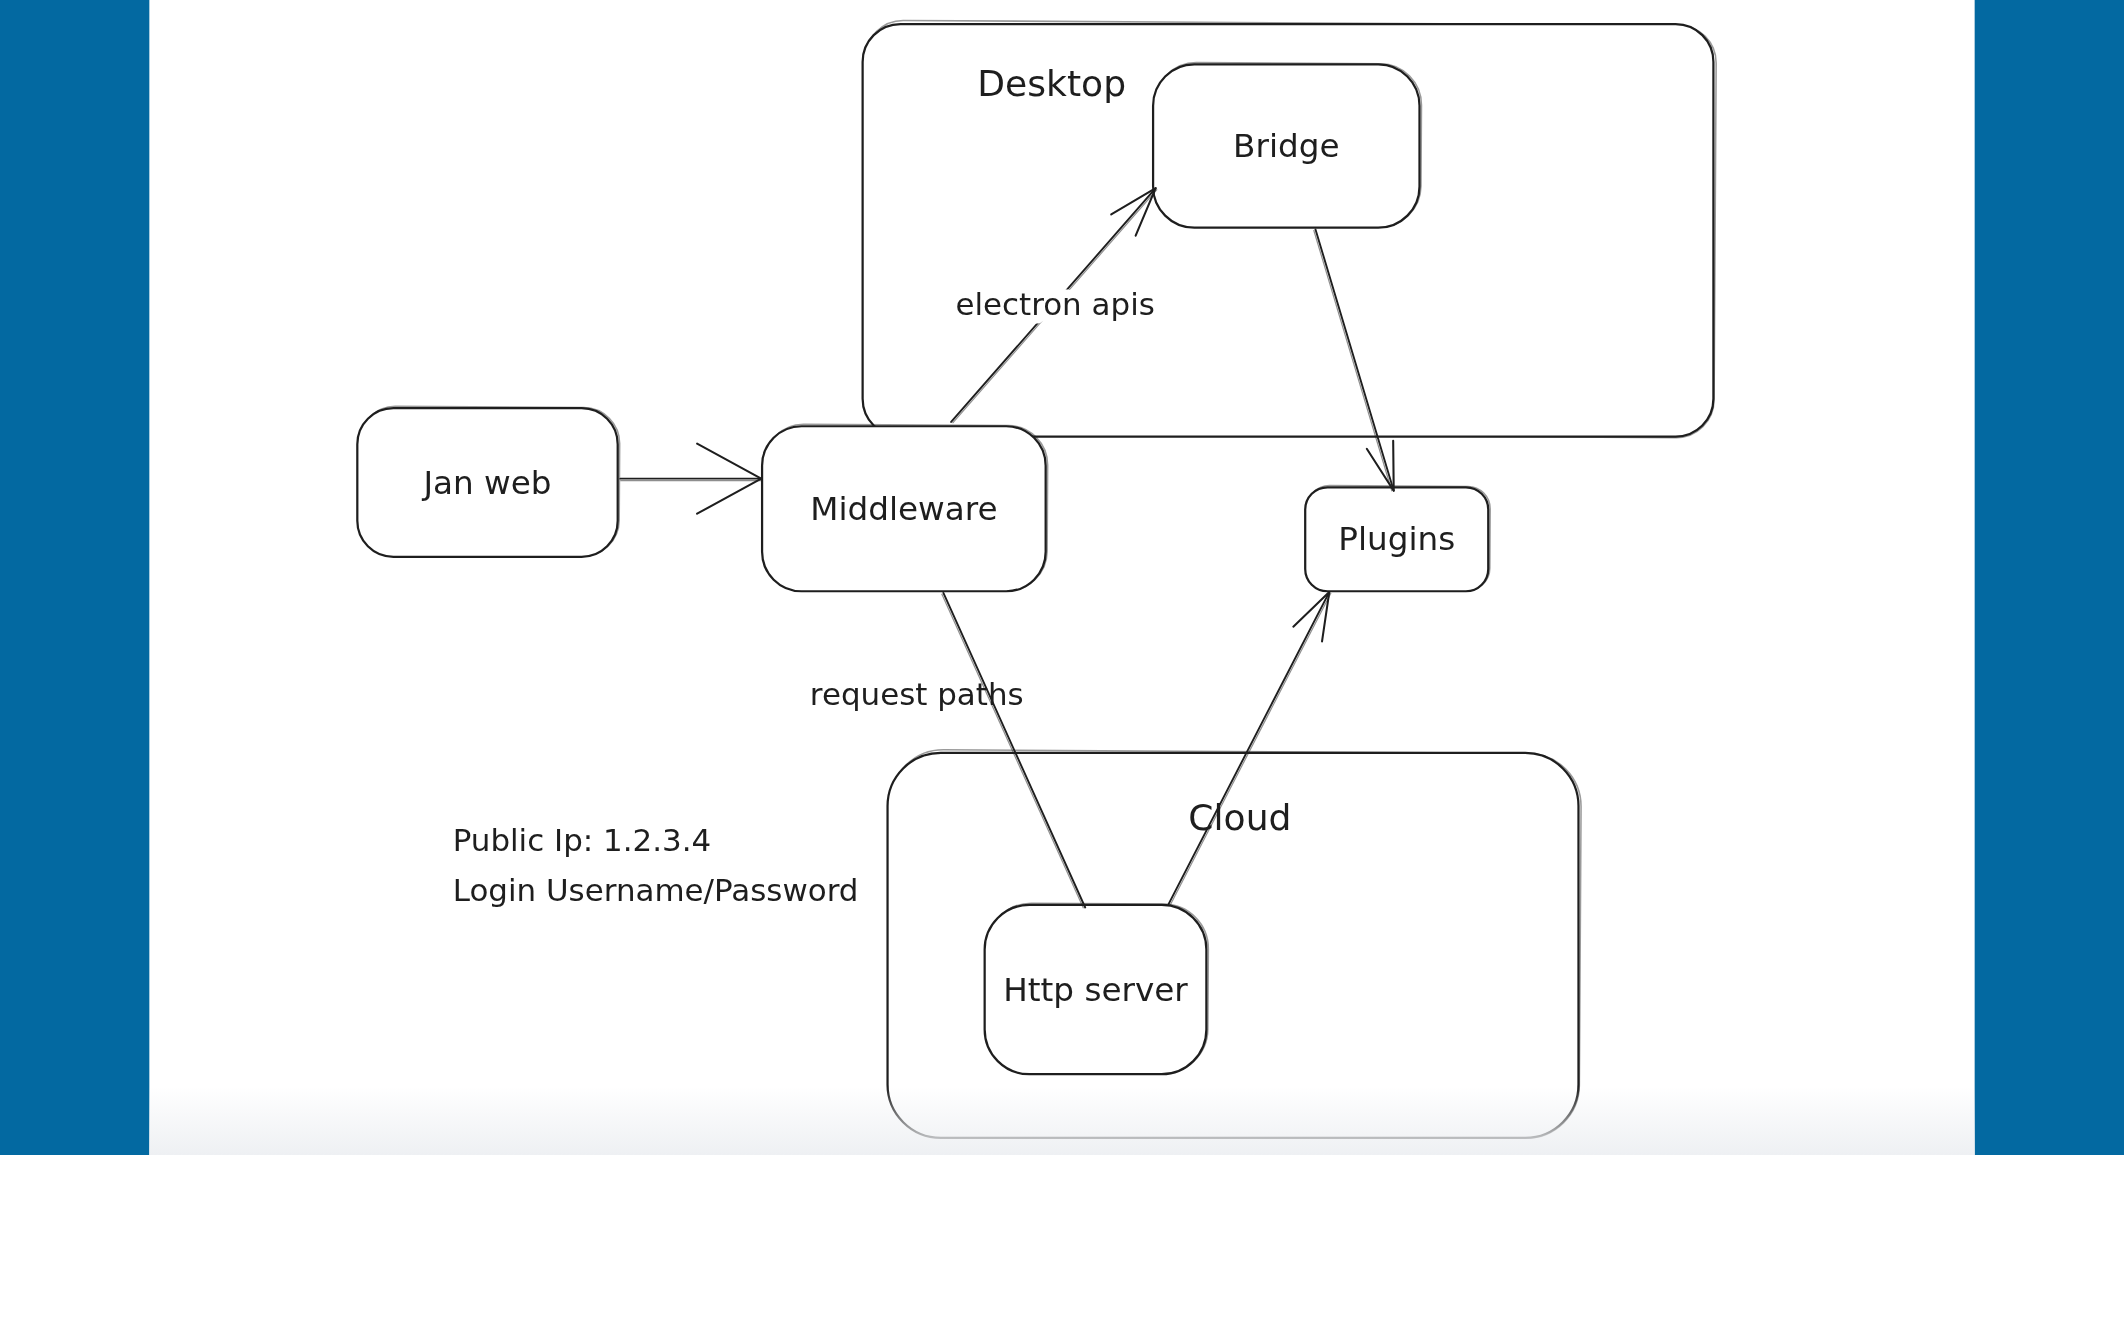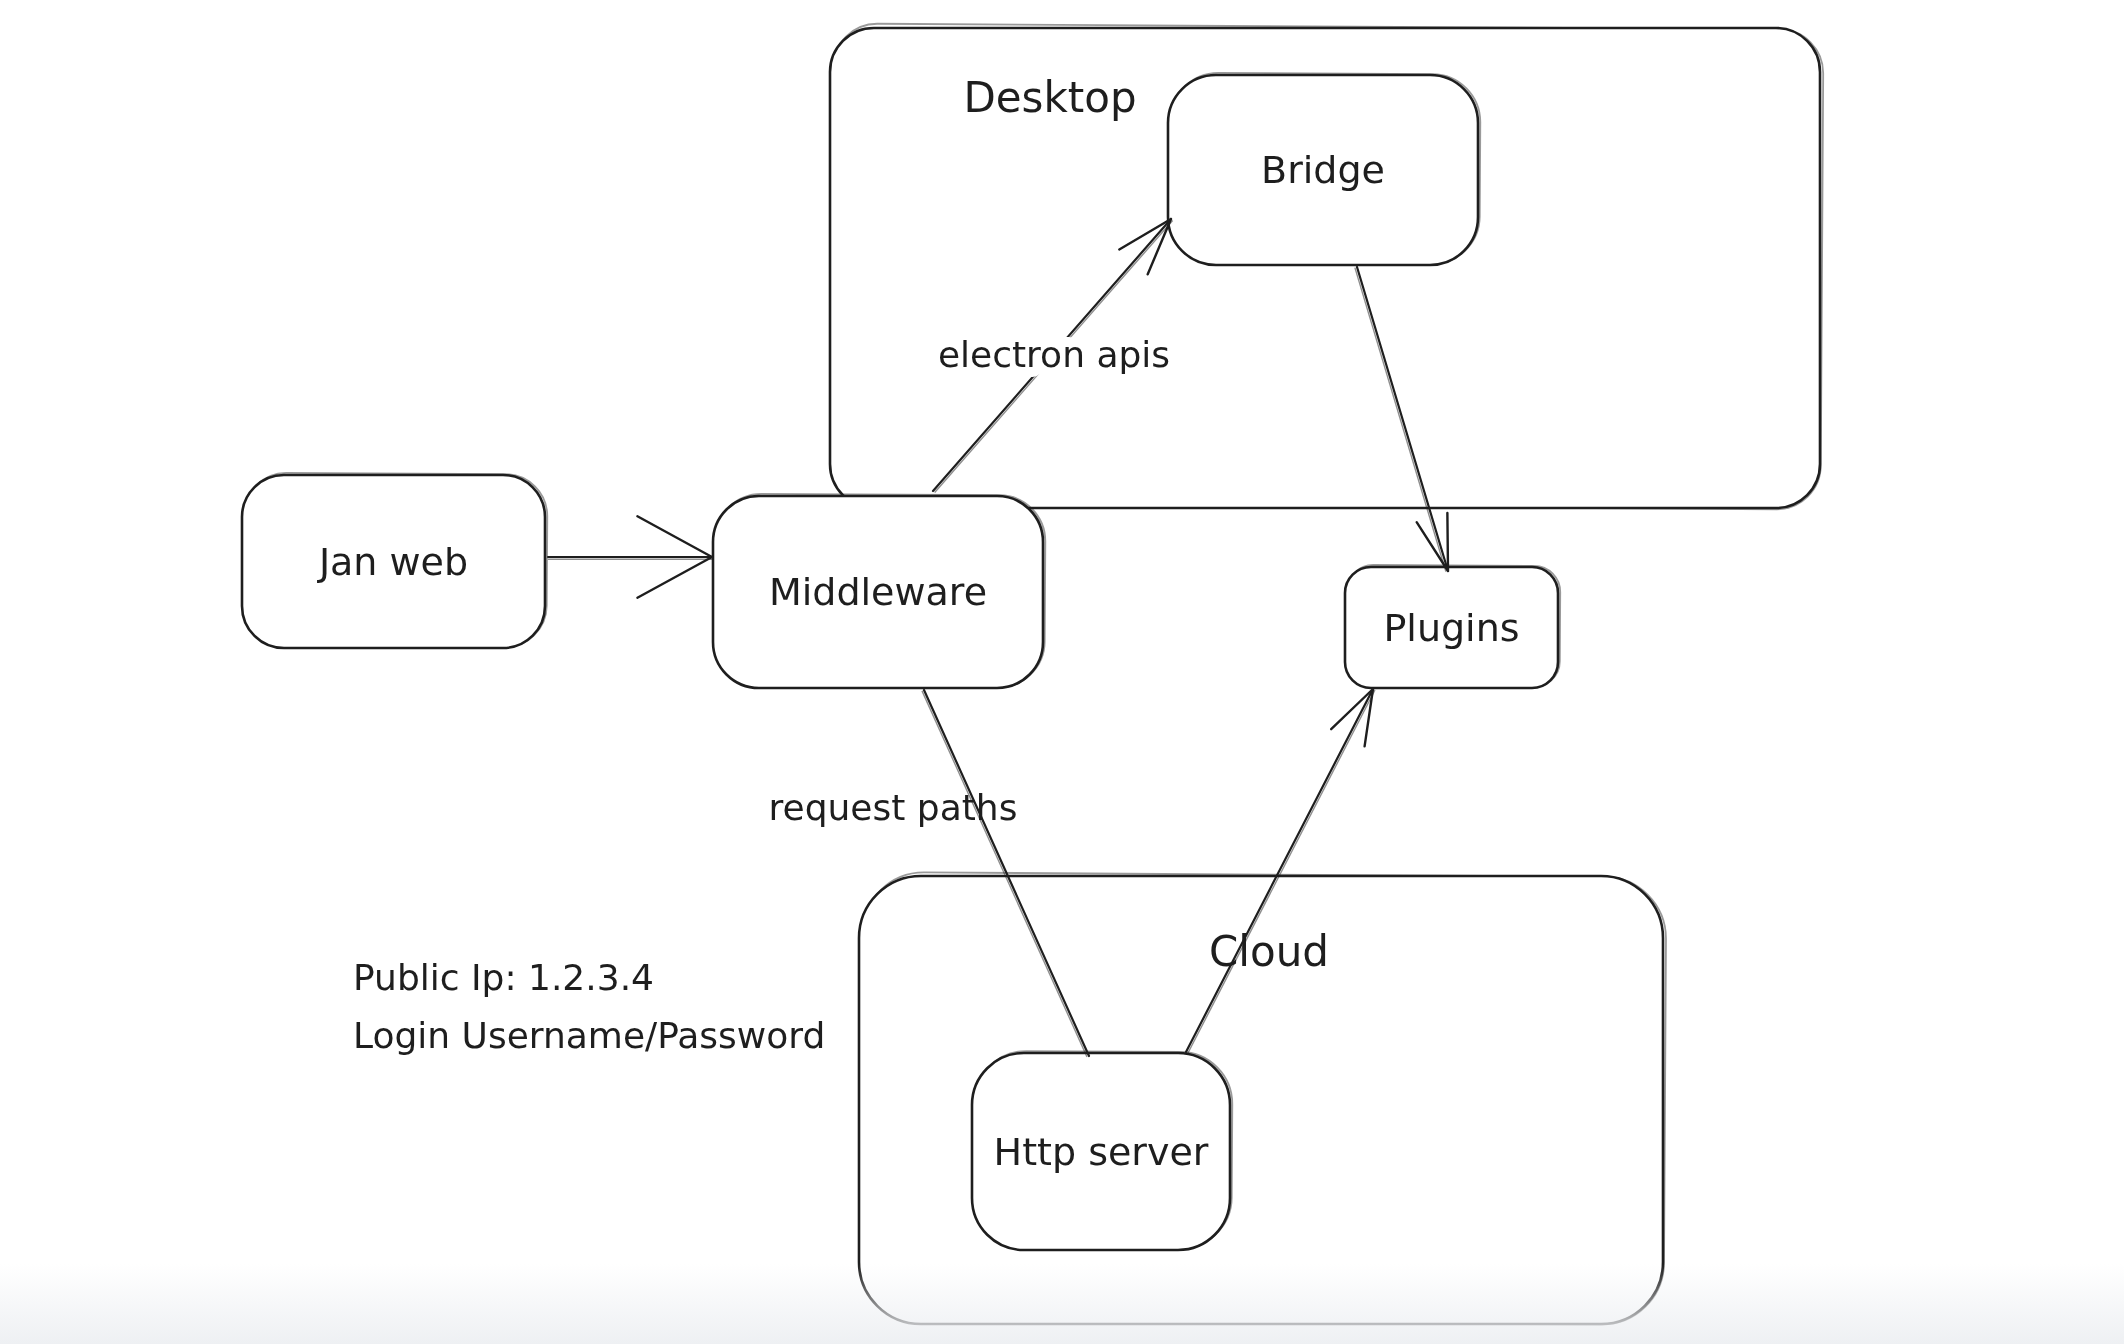--- a/index.html
+++ b/index.html
@@ -6,21 +6,21 @@
     margin: 0;
     padding: 0;
     width: 2124px;
     height: 1344px;
     overflow: hidden;
     background: #ffffff;
   }
   #diagram-page {
     position: relative;
     width: 2124px;
-    height: 1344px;
+    height: 1155px;
     background: #0369a1;
   }
   #diagram-svg {
     position: absolute;
     inset: 0;
     width: 100%;
     height: 100%;
   }
   .shape {
     fill: #ffffff;

